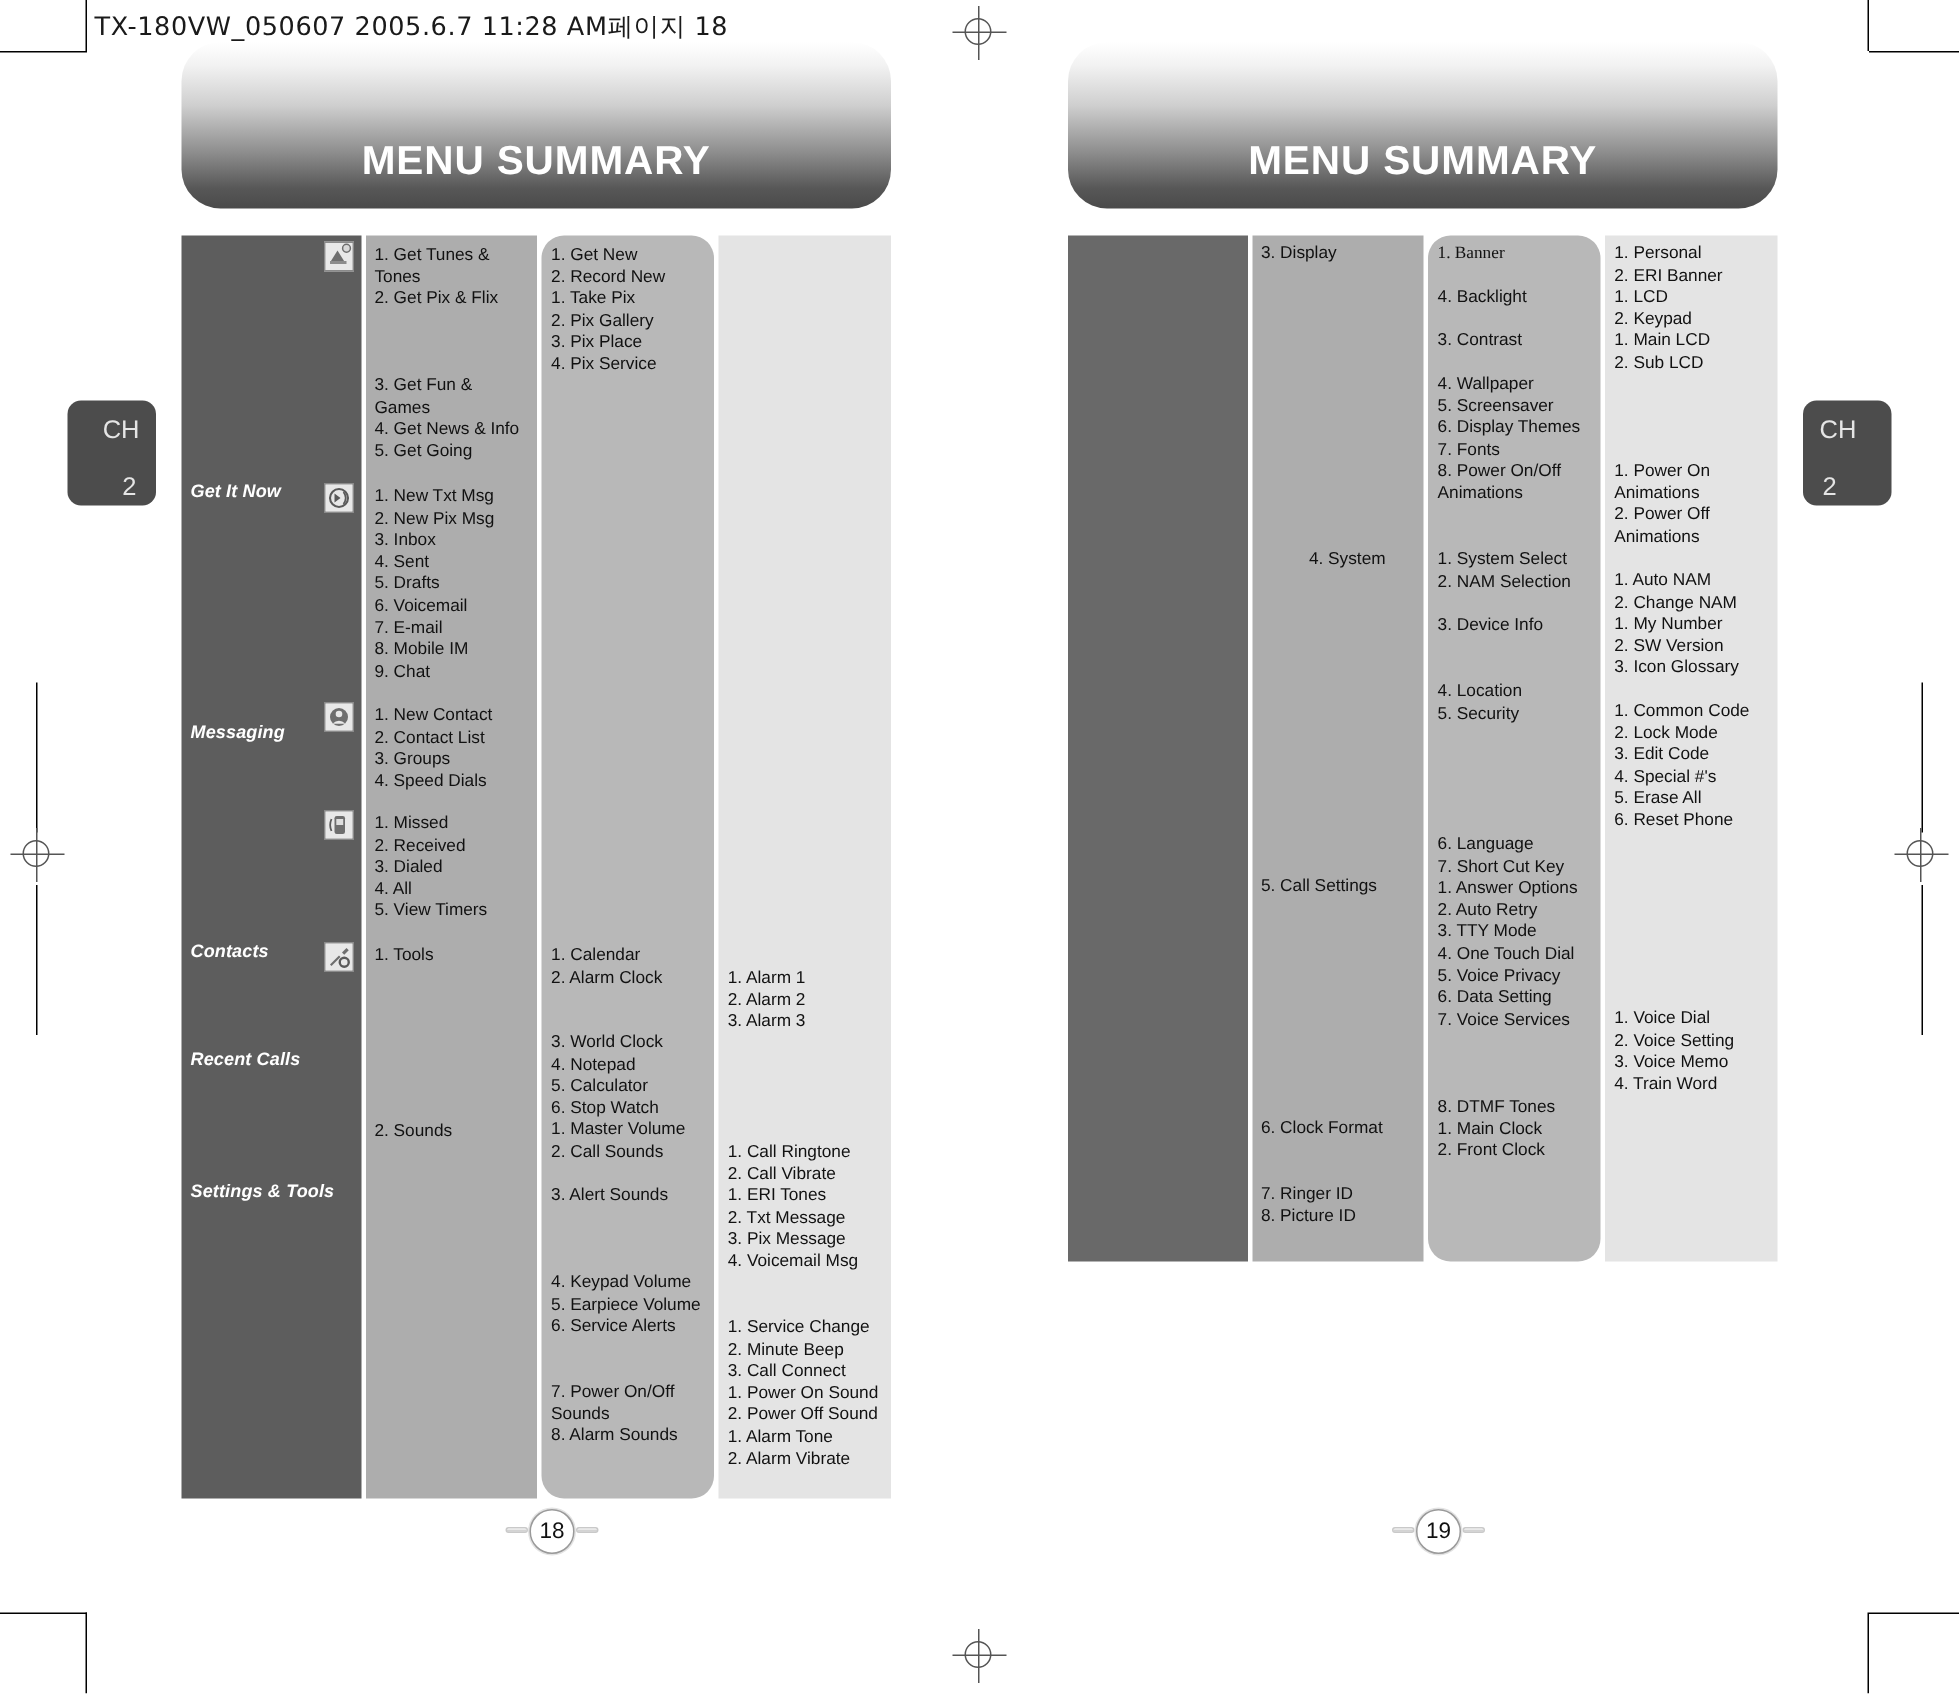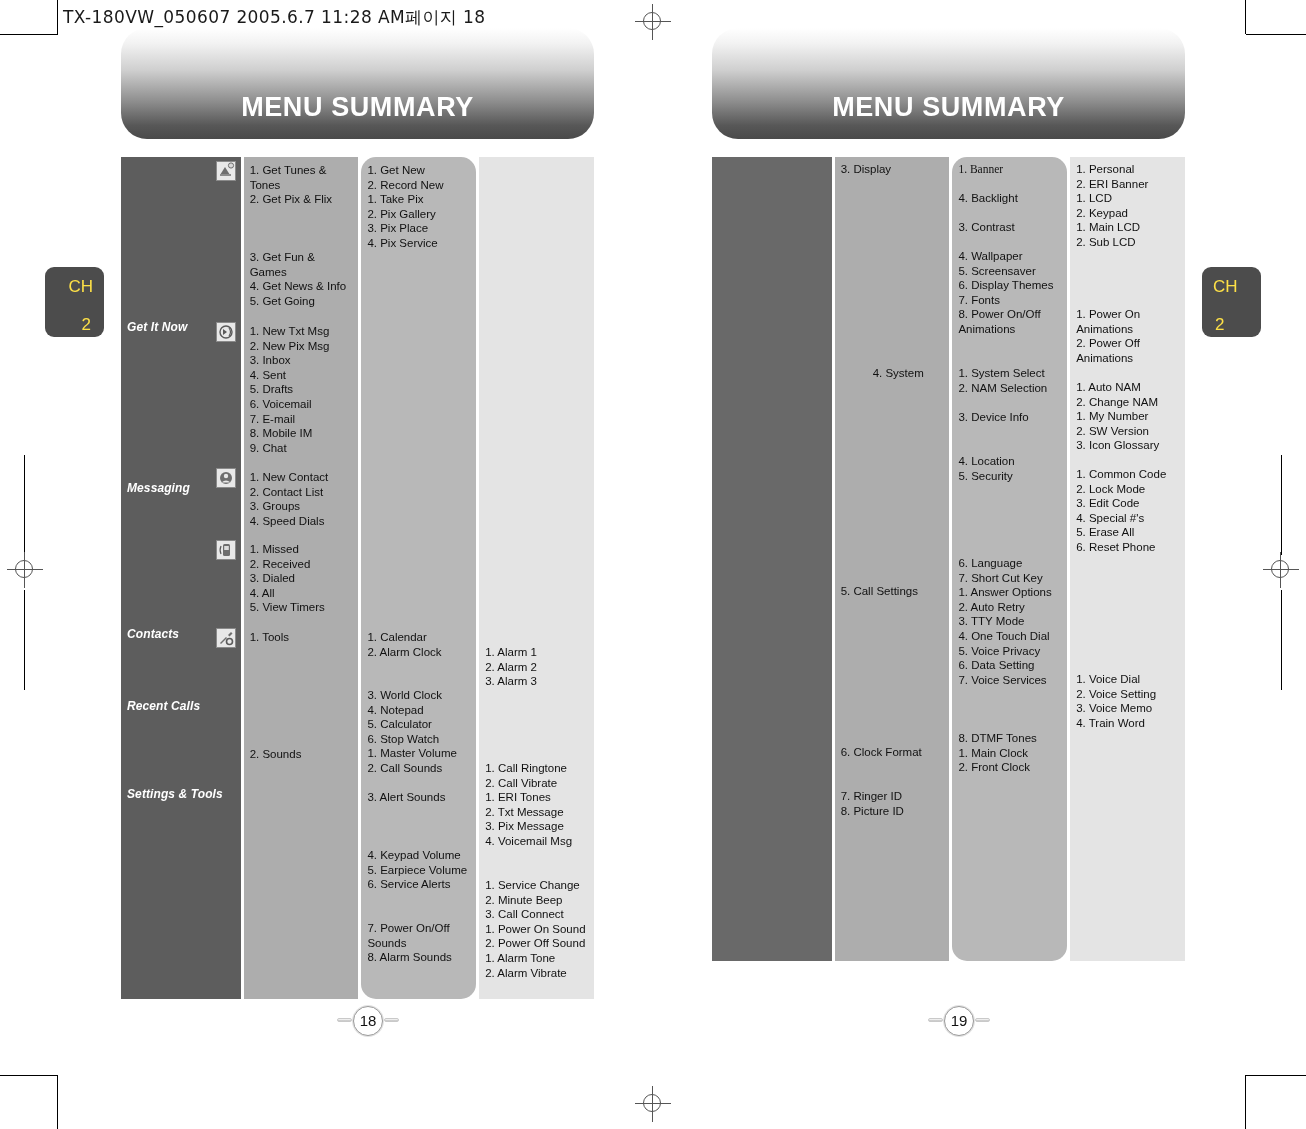--- a/index.html
+++ b/index.html
@@ -35,21 +35,21 @@
     display:flex;align-items:flex-end;justify-content:center;
   }
   .banner-title{
     color:#fff;font-size:27px;font-weight:bold;letter-spacing:.6px;
     padding-bottom:16px;
   }
 
   
   .chtab{
     position:absolute;width:59px;height:70px;border-radius:9px;
-    background:#4c4c4c;color:#fde047;font-size:17px;line-height:19px;
+    background:#4c4c4c;color:#e5e5e5;font-size:17px;line-height:19px;
   }
   .chtab .ch{position:absolute;top:10px;}
   .chtab .num{position:absolute;top:48px;}
   .chtab.left .ch{right:11px;text-align:right;}
   .chtab.left .num{right:13px;}
   .chtab.right .ch{left:11px;}
   .chtab.right .num{left:13px;}
 
   
   .menu-table{position:absolute;display:flex;align-items:stretch;}
@@ -265,21 +265,21 @@
 
 <div class="banner" style="left:712px;top:28px;width:473px;">
   <div class="banner-title">MENU SUMMARY</div>
 </div>
 
 <div class="chtab right" style="left:1202px;top:267px;">
   <div class="ch"><span>CH</span></div>
   <div class="num">2</div>
 </div>
 
-<div class="menu-table" style="left:712px;top:157px;width:473px;height:804px;">
+<div class="menu-table" style="left:712px;top:157px;width:473px;height:684px;">
 
   <div class="col blank"></div>
   <div class="gap"></div>
 
   <div class="col c2">
     <div class="cell" style="left:6px;top:5px;">3. Display</div>
     <div class="cell" style="left:23px;top:209px;margin-left:15px;">4. System</div>
     <div class="cell" style="left:6px;top:427px;">5. Call Settings</div>
     <div class="cell" style="left:6px;top:588px;">6. Clock Format</div>
     <div class="cell" style="left:6px;top:632px;">7. Ringer ID

